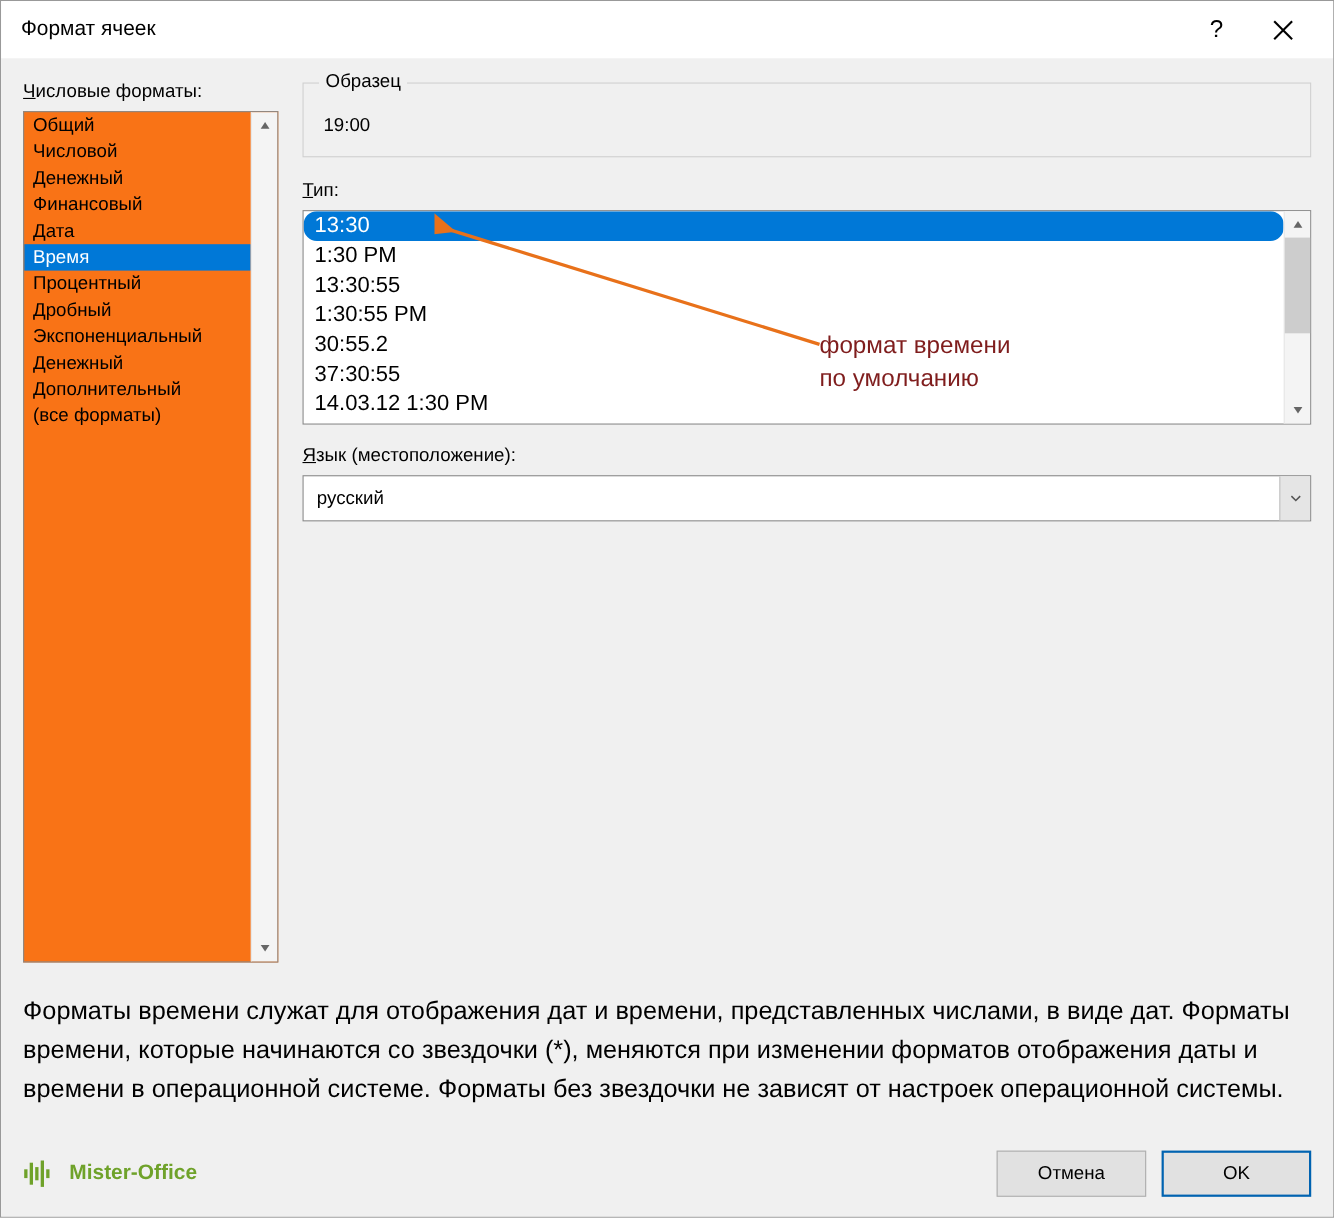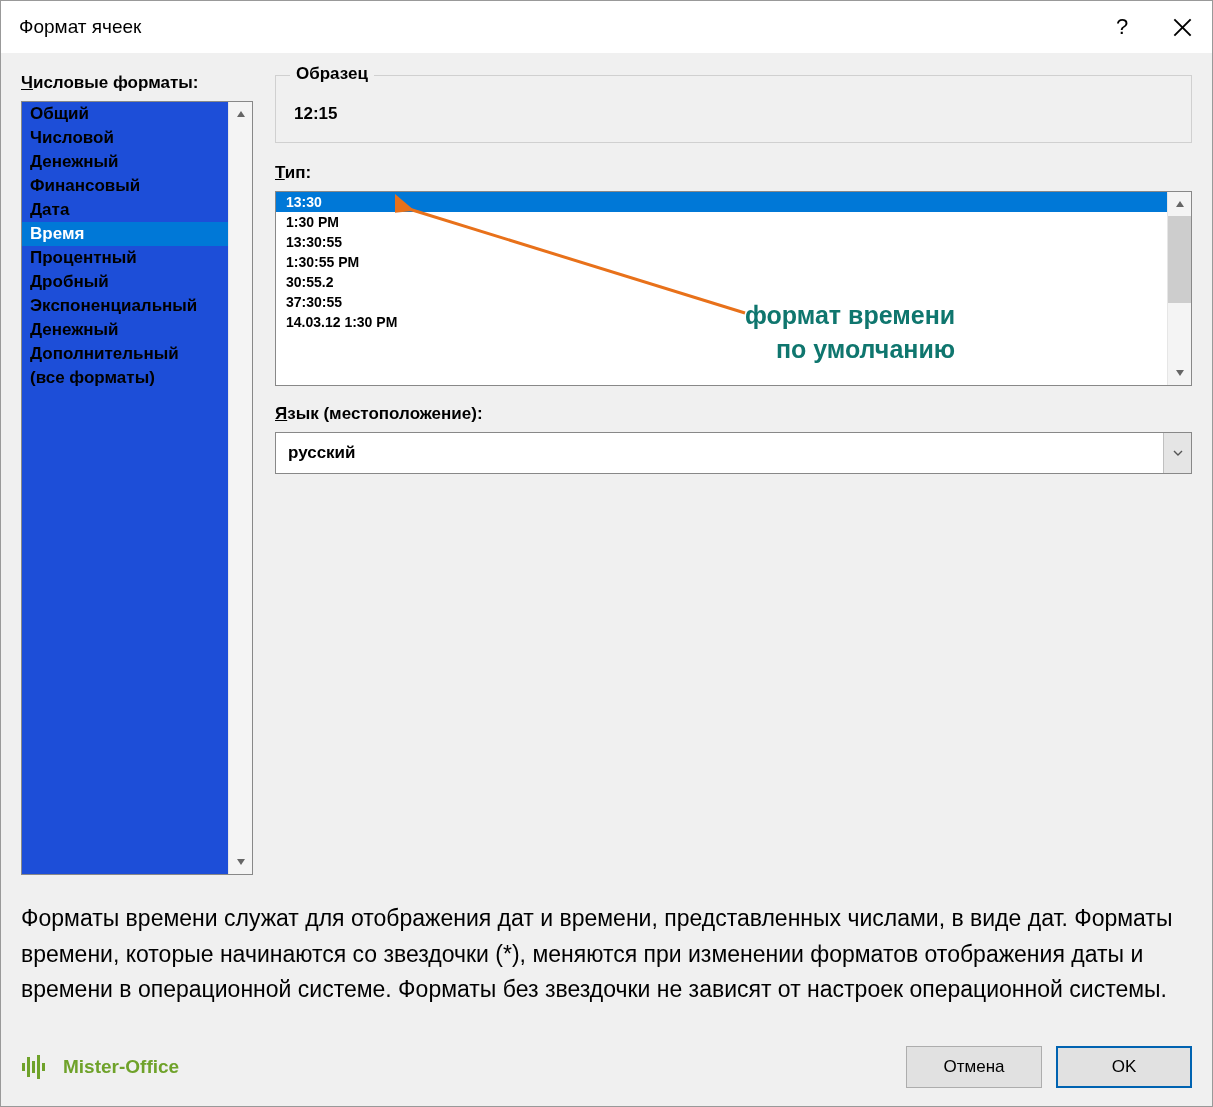--- a/index.html
+++ b/index.html
@@ -15,21 +15,21 @@
     }
     .dialog {
       display: flex;
       flex-direction: column;
       height: 100%;
     }
     .titlebar {
       display: flex;
       align-items: center;
       height: 52px;
-      padding: 0 0 0 18px;
+      padding: 0 16px 0 18px;
       background: #fff;
     }
     .titlebar .title {
       flex: 1;
       font-size: 19px;
       font-weight: 400;
     }
     .titlebar .help, .titlebar .close {
       width: 60px;
       height: 52px;
@@ -67,35 +67,34 @@
       border-bottom: 1px solid #f0f0f0;
       background: #f0f0f0;
       outline: 1px dotted #888;
       outline-offset: -4px;
     }
     .content {
       flex: 1;
       display: flex;
       gap: 22px;
       position: relative;
-      font-weight: bold;
     }
     .left-col {
       display: flex;
       flex-direction: column;
       width: 232px;
     }
     .section-label {
       font-size: 17px;
       margin-bottom: 8px;
     }
     .section-label .ul { text-decoration: underline; }
     .listbox {
       flex: 1;
-      background: #1d4ed8;
+      background: #f97316;
       border: 1px solid #888;
       position: relative;
       display: flex;
     }
     .listbox-items {
       flex: 1;
       overflow: hidden;
     }
     .listbox-item {
       padding: 2px 8px;
@@ -158,22 +157,23 @@
       height: 195px;
       display: flex;
       margin-bottom: 18px;
     }
     .type-items {
       flex: 1;
       overflow: hidden;
     }
     .type-item {
       padding: 2px 10px;
-      font-size: 14px;
-      cursor: pointer;
+      font-size: 20px;
+      cursor: pointer;
+      border-radius: 12px;
     }
     .type-item.selected {
       background: #0078d7;
       color: #fff;
     }
     .combo {
       display: flex;
       background: #fff;
       border: 1px solid #888;
       height: 42px;
@@ -190,23 +190,23 @@
       width: 28px;
       background: #e5e5e5;
       border-left: 1px solid #c0c0c0;
       display: flex;
       align-items: center;
       justify-content: center;
       cursor: pointer;
     }
     .annotation {
       position: absolute;
-      color: #0f766e;
-      font-size: 25px;
-      text-align: right;
+      color: #7f1d1d;
+      font-size: 22px;
+      text-align: left;
       line-height: 1.35;
     }
     .arrow-svg {
       position: absolute;
       pointer-events: none;
     }
     .description {
       font-size: 23px;
       line-height: 1.55;
       margin-top: 26px;
@@ -291,21 +291,21 @@
                 </svg>
               </div>
           </div>
         </div>
       </div>
 
       <div class="right-col">
 
         <div class="sample-box">
           <div class="sample-legend">Образец</div>
-          <div class="sample-val">12:15</div>
+          <div class="sample-val">19:00</div>
         </div>
 
         <div class="section-label"><span class="ul">Т</span><span>ип:</span></div>
         <div class="type-listbox">
           <div class="type-items">
             <div class="type-item selected">13:30</div>
             <div class="type-item">1:30 PM</div>
             <div class="type-item">13:30:55</div>
             <div class="type-item">1:30:55 PM</div>
             <div class="type-item">30:55.2</div>

